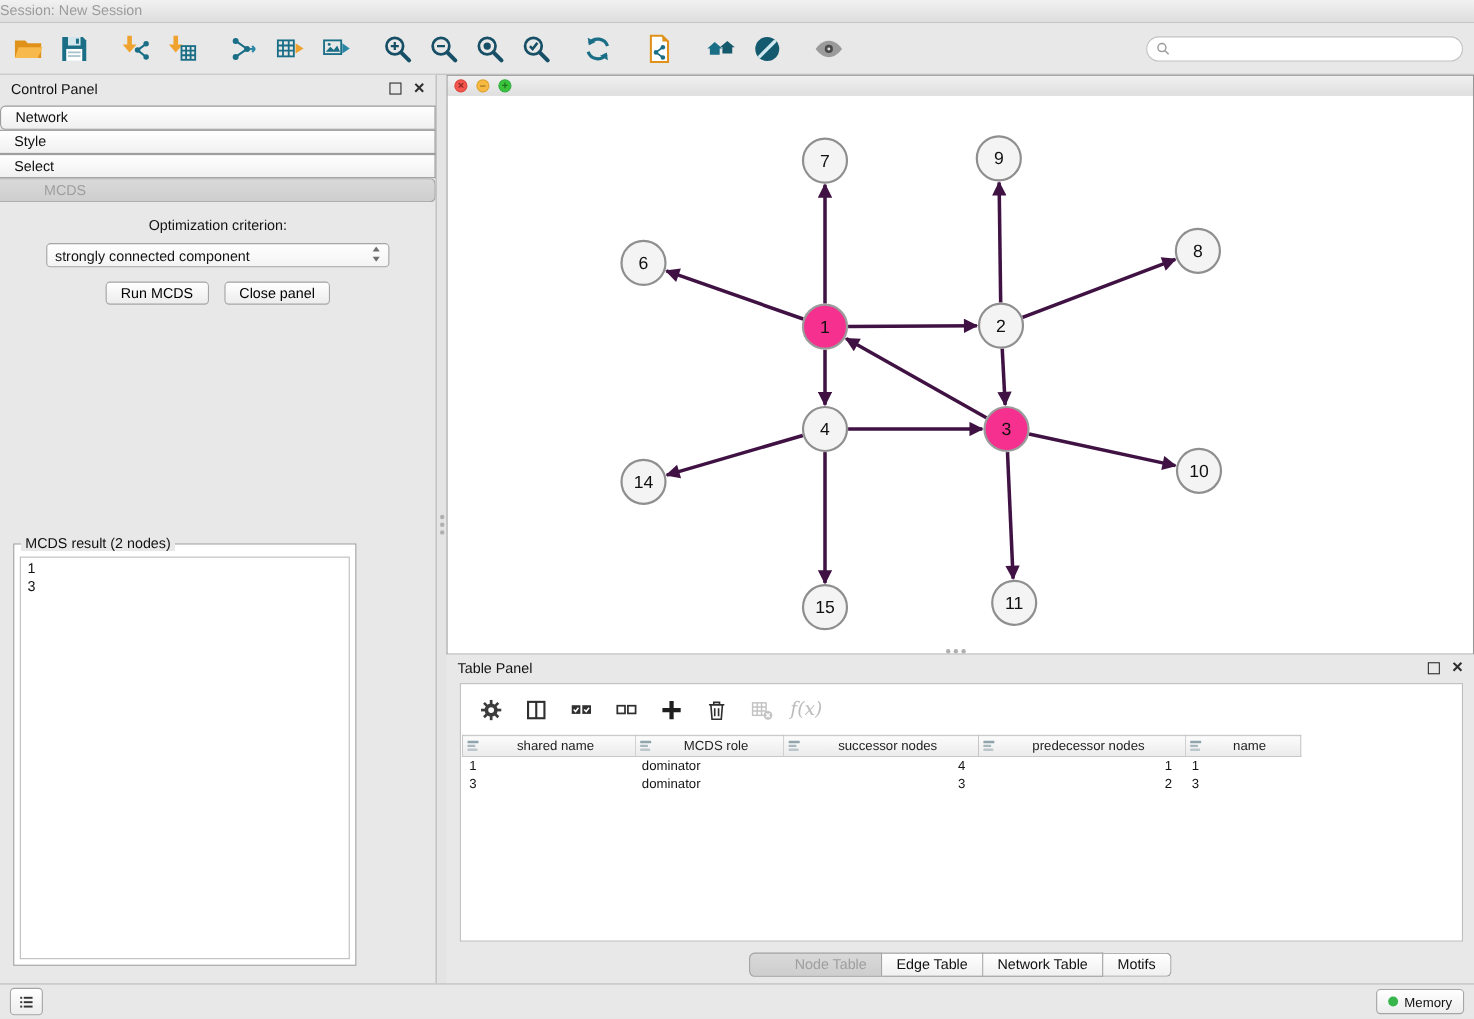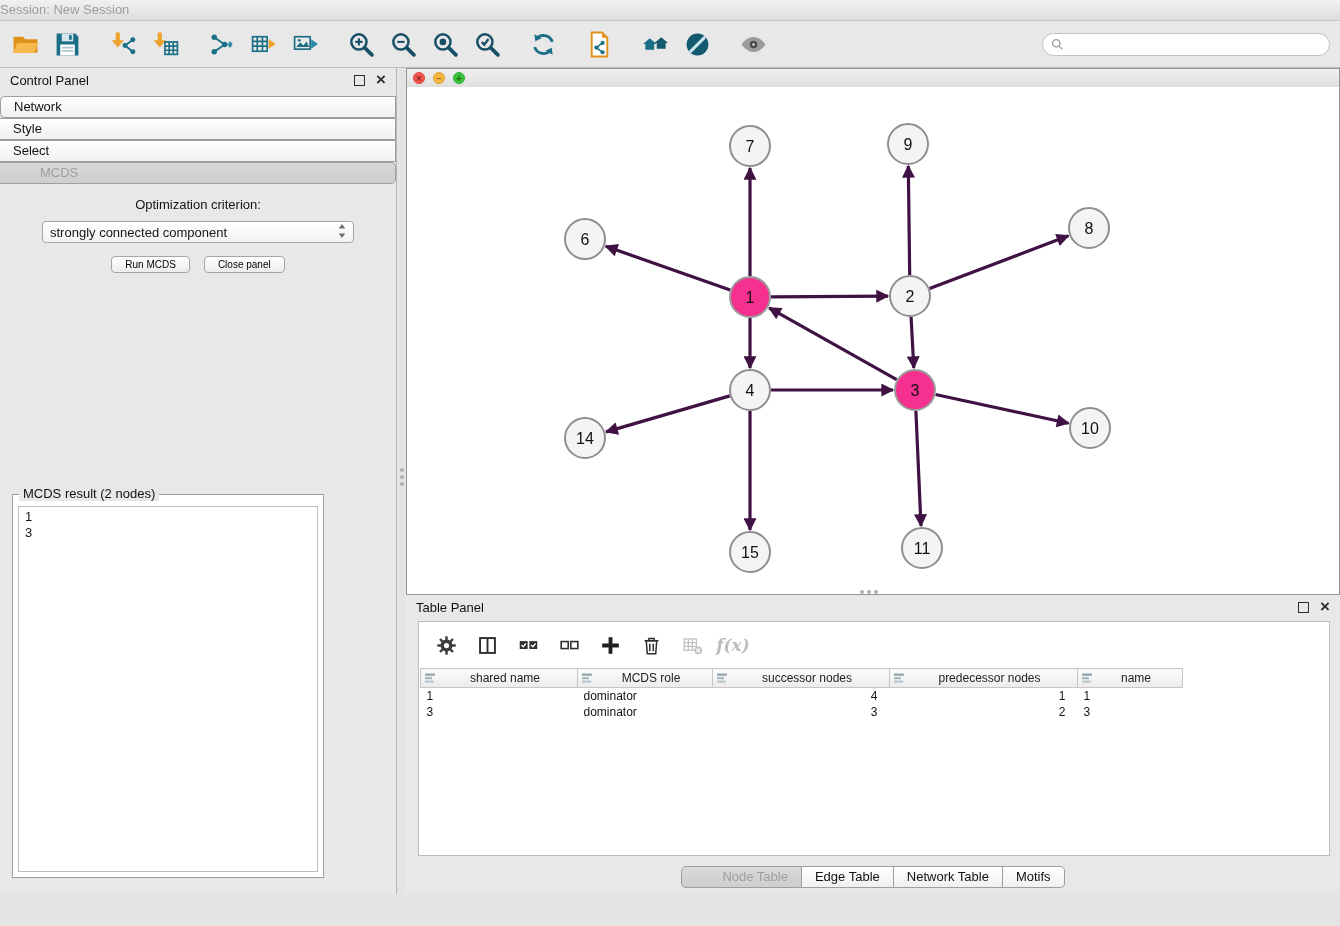--- a/index.html
+++ b/index.html
@@ -43,21 +43,21 @@
   
   .control-panel{position:absolute;top:68px;left:0;width:397px;height:826px;background:#e8e8e8;
     border-right:1px solid #b5b5b5;box-sizing:border-box;}
   .ctabs-row{margin-top:4px;flex-direction:column;}
   .mcds-section{text-align:center;margin-top:13px;}
   .opt-select{margin:9px auto 0;width:312px;height:22px;background:linear-gradient(#ffffff,#f3f3f3);
     border:1px solid #a6a6a6;border-radius:4px;display:flex;align-items:center;padding:0 7px;
     font-size:13px;box-sizing:border-box;cursor:pointer;}
   .opt-select .updown{margin-left:auto;}
   .btn-row{margin-top:13px;display:flex;justify-content:center;gap:14px;}
-  .btn{padding:2px 13px;font-size:10px;background:linear-gradient(#ffffff,#ececec);
+  .btn{padding:2px 13px;font-size:13px;background:linear-gradient(#ffffff,#ececec);
     border:1px solid #a6a6a6;border-radius:4px;cursor:pointer;font-family:"Liberation Sans",sans-serif;}
   .result-box{position:absolute;left:12px;top:426px;width:312px;height:384px;
     border:1px solid #9f9f9f;background:#fff;box-sizing:border-box;}
   .result-legend{position:absolute;top:-9px;left:6px;background:#e8e8e8;padding:0 4px;font-size:13px;color:#111;}
   .result-scroll{position:absolute;left:5px;right:5px;top:11px;bottom:5px;background:#fff;
     border:1px solid #bdbdbd;overflow:auto;padding:2px 6px;text-align:left;font-size:13px;line-height:16px;}
 
   
   .network-window{position:absolute;left:406px;top:68px;width:934px;height:527px;
     background:#e8e8e8;border:1px solid #969696;box-sizing:border-box;}
@@ -82,21 +82,21 @@
     align-items:center;justify-content:center;gap:3px;cursor:col-resize;}
   .vgrip i{width:4px;height:4px;background:#b0b0b0;border-radius:50%;}
   .hgrip{position:absolute;left:856px;top:589px;width:26px;height:6px;display:flex;
     align-items:center;justify-content:center;gap:3px;cursor:row-resize;}
   .hgrip i{width:4px;height:4px;background:#b0b0b0;border-radius:50%;}
 
   
   .table-panel{position:absolute;left:406px;top:595px;width:934px;height:299px;background:#e8e8e8;box-sizing:border-box;}
   .tp-content{position:absolute;left:12px;right:10px;top:26px;height:235px;background:#fff;
     border:1px solid #bdbdbd;box-sizing:border-box;overflow:hidden;}
-  .tp-toolbar{height:46px;display:flex;align-items:center;gap:17px;padding:0 15px;font-weight:bold;}
+  .tp-toolbar{height:46px;display:flex;align-items:center;gap:17px;padding:0 15px;}
   .ttbtn{width:24px;height:24px;display:flex;align-items:center;justify-content:center;cursor:pointer;}
   .ttbtn.disabled{cursor:default;}
   .ttbtn svg{width:21px;height:21px;}
   .fx-glyph{font-family:"DejaVu Serif",serif;font-style:italic;font-size:17px;color:#bcbcbc;white-space:nowrap;}
   table.node-table{border-collapse:collapse;table-layout:fixed;margin-left:1px;}
   table.node-table th{height:18px;background:linear-gradient(#fcfcfc,#ebebeb);
     border:1px solid #c6c6c6;font-weight:normal;font-size:12px;color:#222;position:relative;
     padding:0 4px 0 16px;text-align:center;overflow:hidden;white-space:nowrap;cursor:pointer;}
   .col-icon{position:absolute;left:3px;top:3px;width:12px;height:12px;}
   table.node-table td{height:16px;font-size:12px;color:#141414;padding:0 12px 0 6px;
@@ -549,14 +549,32 @@
       </table>
     </div>
     <div class="seg-tabs tp-tabs" id="table-tabs">
         <div class="seg-tab active">Node Table</div>
         <div class="seg-tab">Edge Table</div>
         <div class="seg-tab">Network Table</div>
         <div class="seg-tab">Motifs</div>
       </div>
   </div>
 
+  <div class="statusbar">
+    <div class="sb-btn">
+      <svg viewBox="0 0 20 20" width="16" height="16">
+          <g fill="#333">
+            <rect x="3" y="4" width="2.2" height="2.2"></rect>
+            <rect x="7" y="4" width="10" height="2.2"></rect>
+            <rect x="3" y="9" width="2.2" height="2.2"></rect>
+            <rect x="7" y="9" width="10" height="2.2"></rect>
+            <rect x="3" y="14" width="2.2" height="2.2"></rect>
+            <rect x="7" y="14" width="10" height="2.2"></rect>
+          </g>
+        </svg>
+    </div>
+    <div class="memory-btn">
+      <span class="green-dot"></span>
+      <span>Memory</span>
+    </div>
+  </div>
 
 </div>
 
 </body></html>

